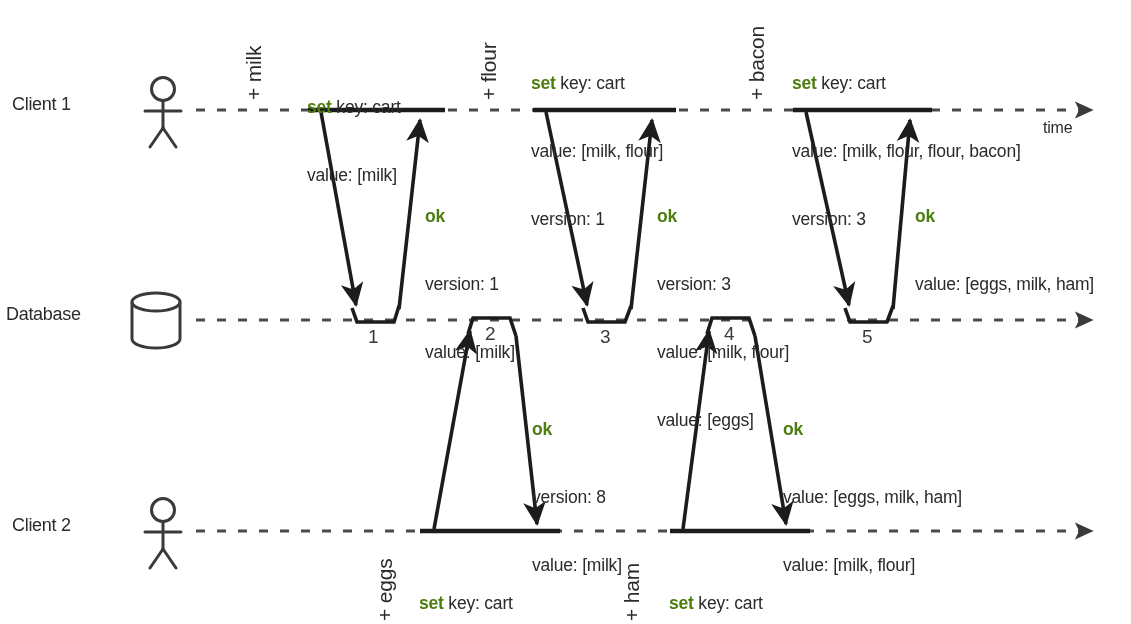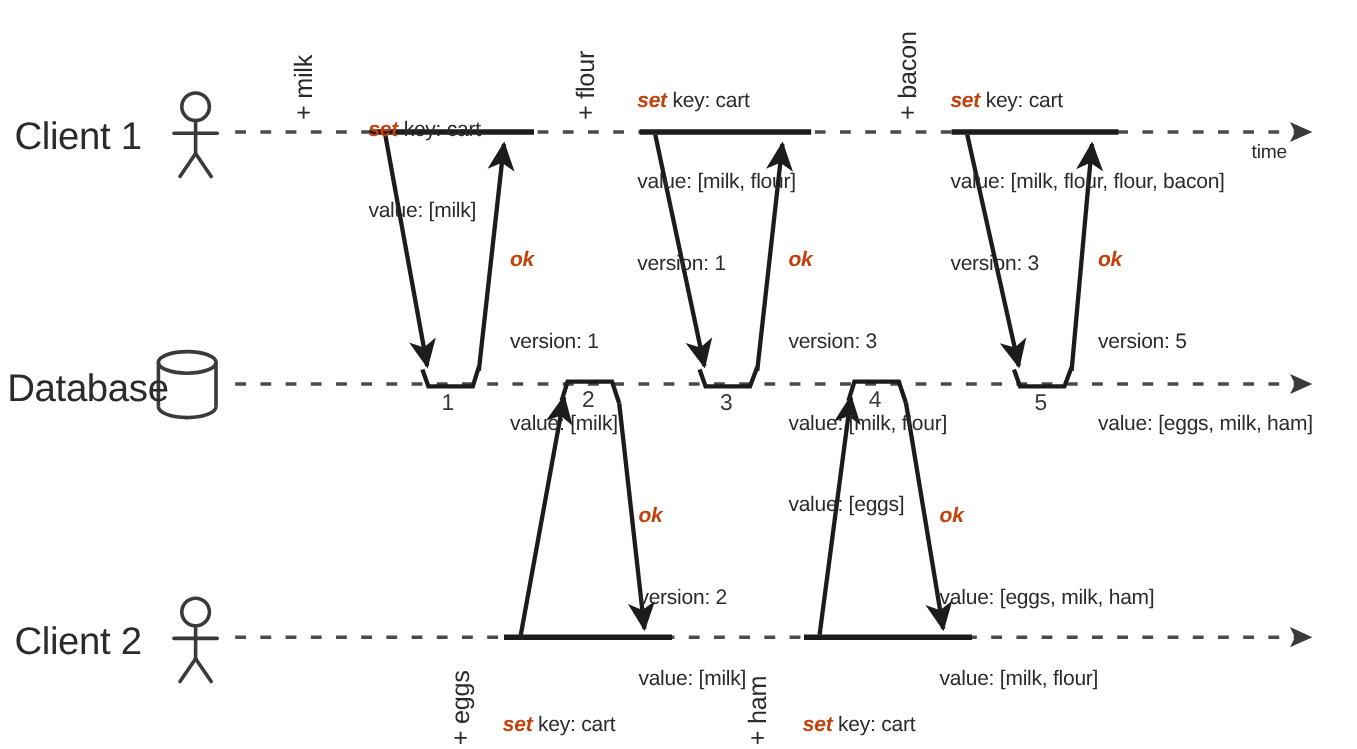--- a/index.html
+++ b/index.html
@@ -25,31 +25,30 @@
     height: 624px;
   }
   .txt {
     position: absolute;
     color: #2b2b2b;
     font-family: "Liberation Sans", sans-serif;
     white-space: pre;
     line-height: 1.30;
   }
   .lane-label {
-    font-size: 32px;
+    font-size: 18px;
     letter-spacing: -0.3px;
   }
   .msg-block {
     font-size: 17.5px;
     letter-spacing: -0.2px;
   }
   .msg-block b {
     font-weight: bold;
-    color: #c2410c;
-    font-style: italic;
+    color: #4d7c0f;
   }
   .msg-block .ln {
     display: block;
   }
   .msg-block .ind {
     display: block;
     text-indent: 52px;
   }
   .rot {
     font-size: 21px;
@@ -207,27 +206,26 @@
 
   <div class="txt msg-block" style="left:657px; top:159px;">
     <span class="ln"><b>ok</b></span>
     <span class="ln">version: 3</span>
     <span class="ln">value: [milk, flour]</span>
     <span class="ln">value: [eggs]</span>
   </div>
 
   <div class="txt msg-block" style="left:915px; top:159px;">
     <span class="ln"><b>ok</b></span>
-    <span class="ln">version: 5</span>
     <span class="ln">value: [eggs, milk, ham]</span>
   </div>
 
   <div class="txt msg-block" style="left:532px; top:372px;">
     <span class="ln"><b>ok</b></span>
-    <span class="ln">version: 2</span>
+    <span class="ln">version: 8</span>
     <span class="ln">value: [milk]</span>
     <span class="ln">value: [eggs]</span>
   </div>
 
   <div class="txt msg-block" style="left:783px; top:372px;">
     <span class="ln"><b>ok</b></span>
     <span class="ln">value: [eggs, milk, ham]</span>
     <span class="ln">value: [milk, flour]</span>
   </div>
 

